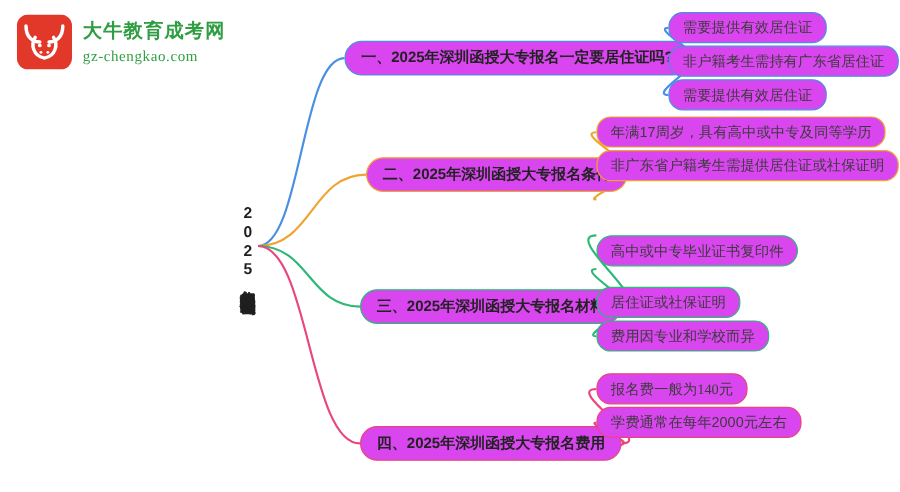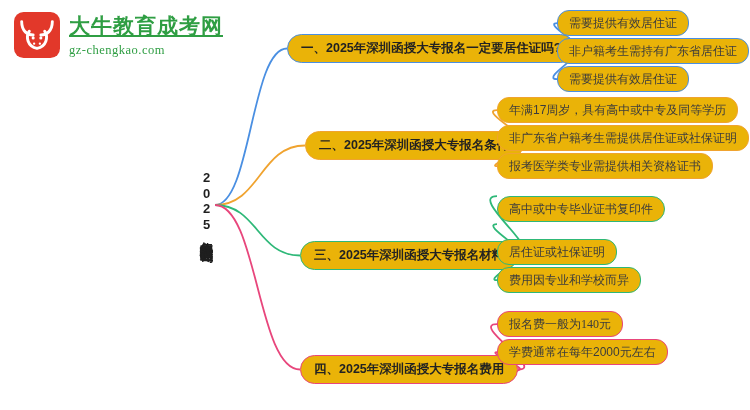--- a/index.html
+++ b/index.html
@@ -1,35 +1,35 @@
 <!DOCTYPE html>
 <html><head>
 <meta charset="utf-8">
 <style>
   * { margin:0; padding:0; box-sizing:border-box; }
   html,body { background:#fff; }
   body { font-family:"Liberation Sans", sans-serif; }
   #canvas { position:relative; width:750px; height:410px; background:#fff; overflow:hidden; }
   #connectors { position:absolute; left:0; top:0; z-index:0; pointer-events:none; }
 
-  .node { position:absolute; z-index:1; background:#eab308; border:1.6px solid #999;
+  .node { position:absolute; z-index:1; background:#d946ef; border:1.6px solid #999;
           white-space:nowrap; line-height:1.2; }
   .branch-node { font-weight:bold; font-size:12.5px; color:#222;
                  padding:6px 13px; border-radius:15px; }
   .child-node  { font-size:12px; color:#3c3c3c; padding:5px 11px; border-radius:12px; }
 
   .main-topic { position:absolute; z-index:1; left:197px; top:205px;
                 transform:translateY(-50%);
                 writing-mode:vertical-rl; text-orientation:upright;
                 font-size:13px; font-weight:bold; color:#1f1f1f; letter-spacing:0.5px; }
 
   .logo { position:absolute; left:14px; top:12px; z-index:2; display:flex; align-items:center; }
   .logo-icon { width:46px; height:46px; display:block; }
   .logo-text { margin-left:9px; }
-  .site-name { font-size:21px; font-weight:bold; color:#2f9e43; letter-spacing:1px;text-decoration:underline; }
+  .site-name { font-size:16px; font-weight:bold; color:#2f9e43; letter-spacing:1px; }
   .site-url  { font-size:12.5px; color:#2f9e43; margin-top:3px; letter-spacing:0.5px;font-family:Liberation Serif, serif; }
 </style>
 </head>
 <body>
 
 <div id="canvas">
 
   <svg id="connectors" width="750" height="410">
       <path d="M215,205 C251,205 251,48.5 287,48.5" fill="none" stroke="#4a8fe2" stroke-width="1.8"></path>
       <path d="M575.453125,48.5 C590.6359375,48.5 541.8171875,23.1953125 557,23.1953125" fill="none" stroke="#4a8fe2" stroke-width="1.8"></path>
@@ -70,21 +70,20 @@
   <div id="main-topic" class="main-topic">2025年非户籍报深圳函授大专需居住证吗</div>
 
   <div id="branch-0" class="node branch-node" style="left: 287px; top: 34px; border-color: rgb(74, 143, 226);">一、2025年深圳函授大专报名一定要居住证吗?</div>
   <div class="node child-node" style="left: 557px; top: 10px; border-color: rgb(74, 143, 226);">需要提供有效居住证</div>
   <div class="node child-node" style="left: 557px; top: 38px; border-color: rgb(74, 143, 226);">非户籍考生需持有广东省居住证</div>
   <div class="node child-node" style="left: 557px; top: 66px; border-color: rgb(74, 143, 226);">需要提供有效居住证</div>
 
   <div id="branch-1" class="node branch-node" style="left: 305px; top: 131px; border-color: rgb(240, 163, 47);">二、2025年深圳函授大专报名条件</div>
   <div class="node child-node" style="left: 497px; top: 97px; border-color: rgb(240, 163, 47);">年满17周岁，具有高中或中专及同等学历</div>
   <div class="node child-node" style="left: 497px; top: 125px; border-color: rgb(240, 163, 47);">非广东省户籍考生需提供居住证或社保证明</div>
-  <div class="node child-node" style="left: 497px; top: 153px; border-color: rgb(240, 163, 47);">报考医学类专业需提供相关资格证书</div>
 
   <div id="branch-2" class="node branch-node" style="left: 300px; top: 241px; border-color: rgb(46, 184, 120);">三、2025年深圳函授大专报名材料</div>
   <div class="node child-node" style="left: 497px; top: 196px; border-color: rgb(46, 184, 120); border-radius: 13px;">高中或中专毕业证书复印件</div>
   <div class="node child-node" style="left: 497px; top: 239px; border-color: rgb(46, 184, 120);">居住证或社保证明</div>
   <div class="node child-node" style="left: 497px; top: 267px; border-color: rgb(46, 184, 120);">费用因专业和学校而异</div>
 
   <div id="branch-3" class="node branch-node" style="left: 300px; top: 355px; border-color: rgb(232, 70, 124);">四、2025年深圳函授大专报名费用</div>
   <div class="node child-node" style="left: 497px; top: 311px; border-color: rgb(232, 70, 124); font-family: Liberation Serif, serif;">报名费一般为140元</div>
   <div class="node child-node" style="left: 497px; top: 339px; border-color: rgb(232, 70, 124);">学费通常在每年2000元左右</div>
 

